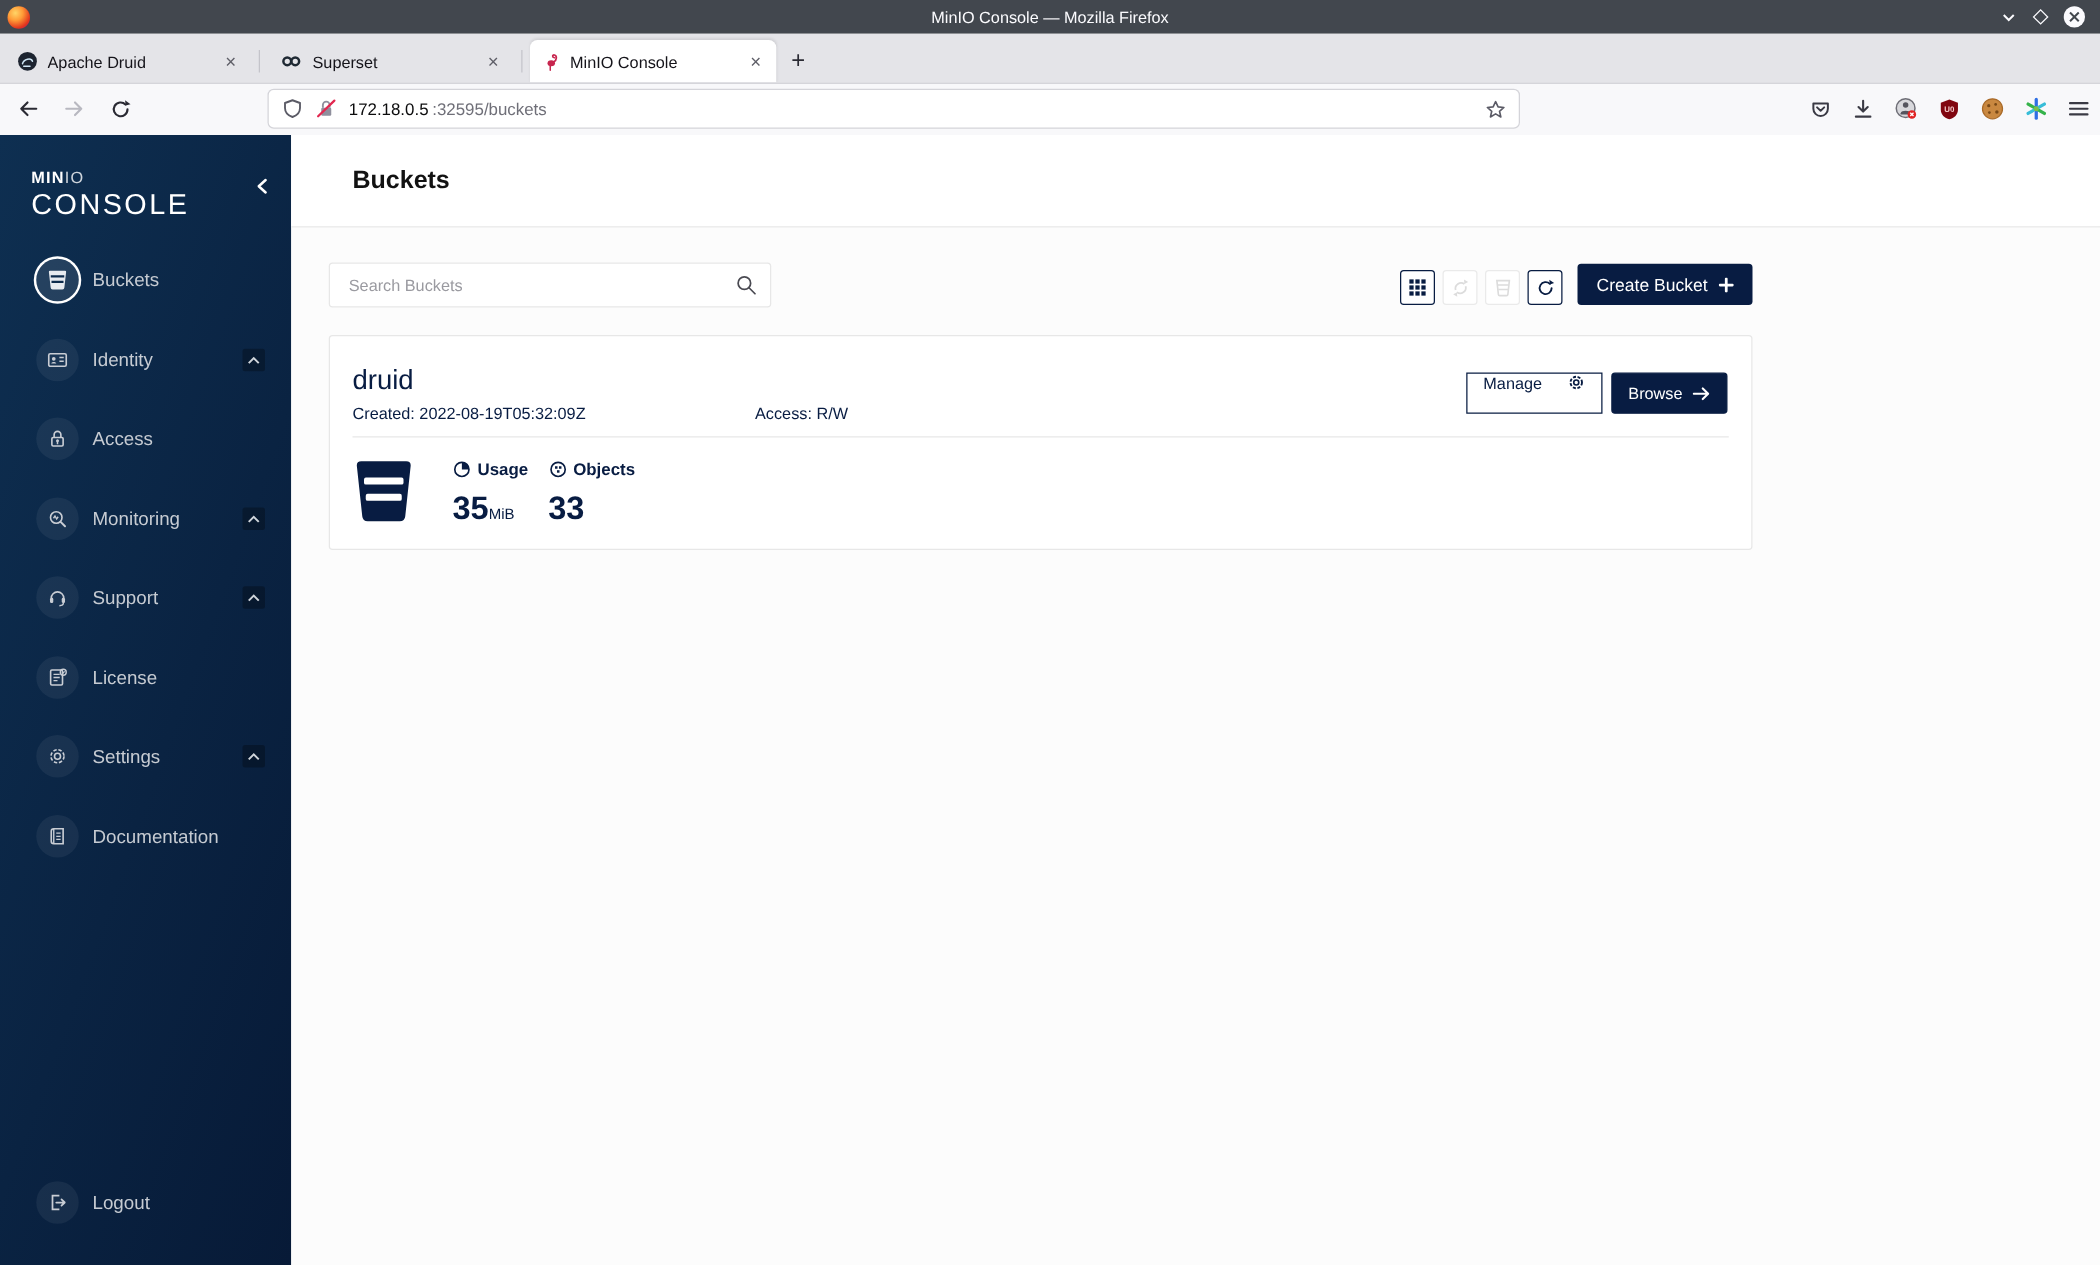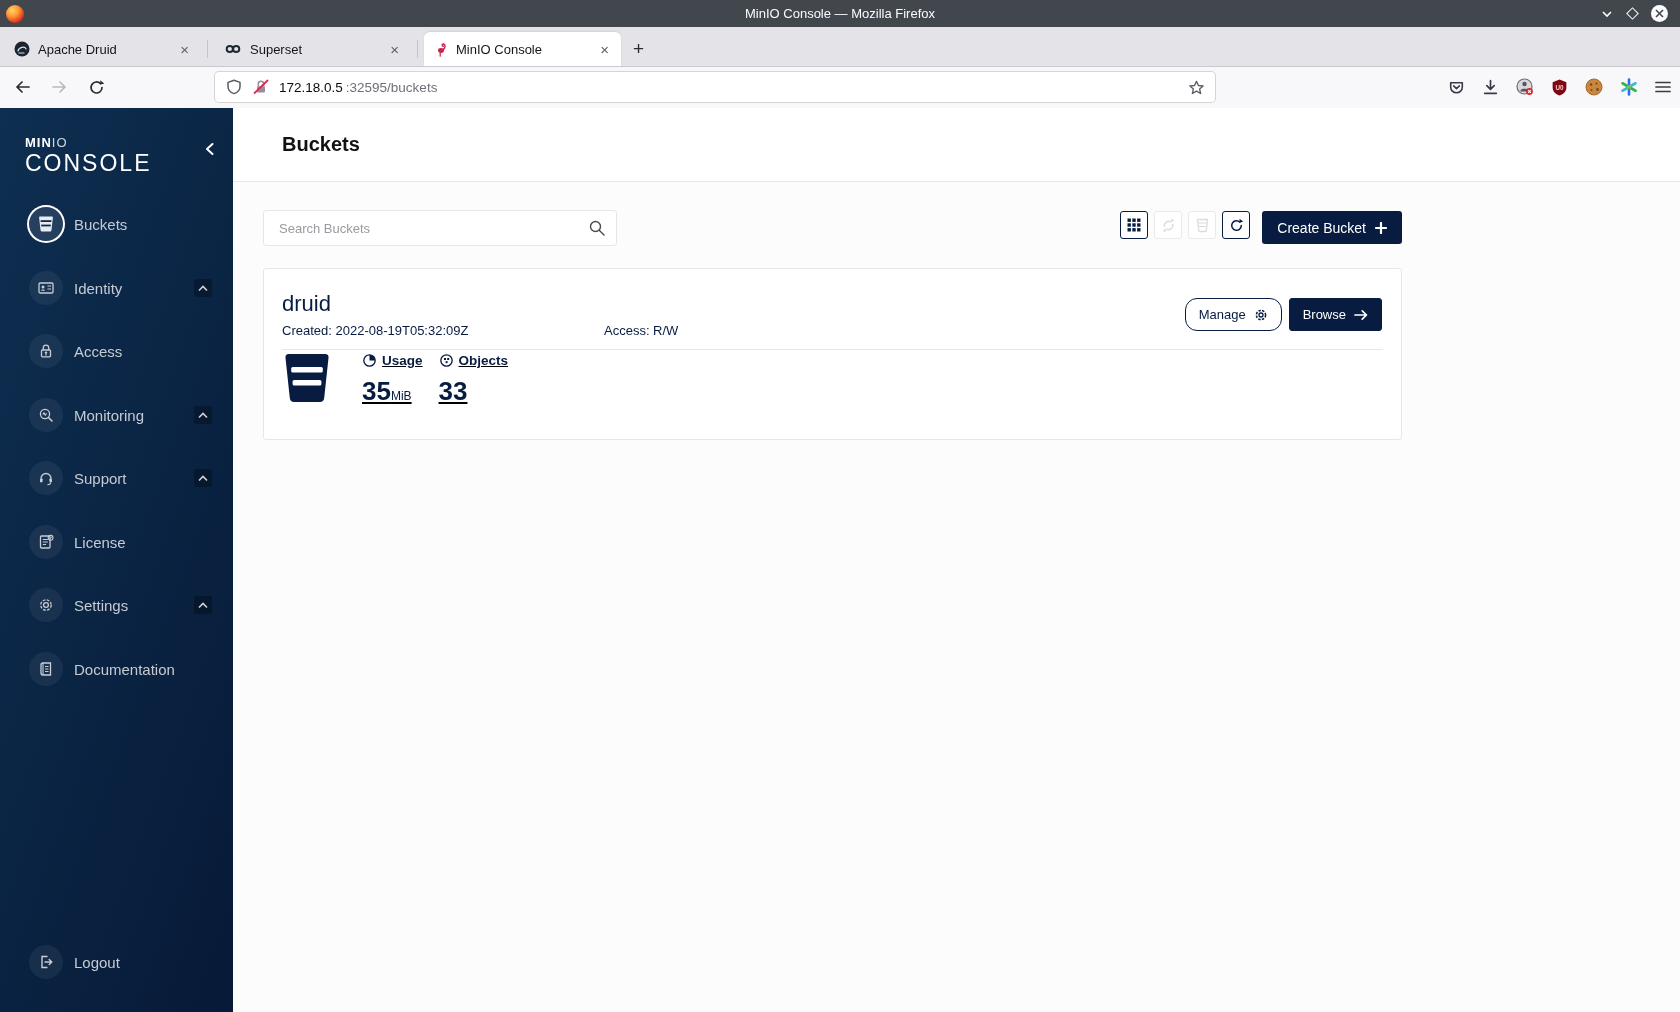--- a/index.html
+++ b/index.html
@@ -48,35 +48,35 @@
   
   .main { position:absolute; top:108px; left:233px; width:1447px; height:904px; background:#fcfcfc; }
   .page-header { position:absolute; top:0; left:0; width:1447px; height:74px; background:#fff; border-bottom:1px solid #e7e7e7; display:flex; align-items:center; padding-left:49px; }
   .page-title { font-size:20px; font-weight:700; color:#121212; }
 
   .search-wrap { position:absolute; left:30px; top:102px; width:354px; height:36px;border-radius:17px; }
   .search-input { width:100%; height:100%; border:1px solid #e7e7e7; border-radius:3px; padding:0 36px 0 15px; font-size:13px; font-family:"Liberation Sans",sans-serif; color:#333; background:#fff; outline:none; }
   .search-input::placeholder { color:#9a9aa0; }
   .search-icon { position:absolute; right:11px; top:9px; }
 
-  .actions { position:absolute; right:278px; top:103px; display:flex; align-items:flex-start; gap:6px; }
+  .actions { position:absolute; right:278px; top:103px; display:flex; align-items:flex-end; gap:6px; }
   .icon-btn { width:28px; height:28px; border-radius:3px; background:#fff; display:flex; align-items:center; justify-content:center; }
   .icon-btn.enabled { border:1px solid #081C42; }
   .icon-btn.disabled { border:1px solid #eaeaea; }
   .create-btn { height:33px; margin-left:6px; padding:0 15px; background:#081C42; border-radius:3px; color:#fff; font-size:14px; display:flex; align-items:center; gap:9px; border:none; font-family:"Liberation Sans",sans-serif; }
 
   .card { position:absolute; left:30px; top:160px; width:1139px; height:172px; background:#fff; border:1px solid #e7e7e7; border-radius:3px; }
   .bucket-name { position:absolute; left:18px; top:22px; font-size:22px; font-weight:400; color:#081C42; }
   .meta-row { position:absolute; left:18px; top:54px; font-size:13px; color:#081C42; display:flex; }
   .meta-created { width:322px; }
   .card-buttons { position:absolute; right:19px; top:29px; display:flex; gap:7px; }
-  .manage-btn { height:33px; padding:0 13px; background:#fff; border:1px solid #081C42; border-radius:12px; color:#081C42; font-size:13px; display:flex; align-items:center; gap:8px; font-family:"Liberation Sans",sans-serif; }
+  .manage-btn { height:33px; padding:0 13px; background:#fff; border:1px solid #081C42; border-radius:0; color:#081C42; font-size:13px; display:flex; gap:20px; font-family:"Liberation Sans",sans-serif; }
   .browse-btn { height:33px; padding:0 13px; background:#081C42; border:1px solid #081C42; border-radius:3px; color:#fff; font-size:13px; display:flex; align-items:center; gap:8px; font-family:"Liberation Sans",sans-serif; }
   .card-divider { position:absolute; left:18px; right:18px; top:80px; border-top:1px solid #e7e7e7; }
-  .metrics { position:absolute; left:20px; top:83px; display:flex; align-items:flex-end;text-decoration:underline; }
+  .metrics { position:absolute; left:20px; top:98px; display:flex; align-items:flex-end; }
   .metric { margin-left:32px; }
   .metric + .metric { margin-left:16px; }
   .metric-label { display:flex; align-items:center; gap:5px; font-size:13.5px; font-weight:700; color:#081C42; }
   .metric-value { font-size:26px; font-weight:700; color:#081C42; margin-top:10px; line-height:1; }
   .metric-unit { font-size:12px; font-weight:400; }
   svg { display:block; }
 </style>
 </head>
 <body>
 

